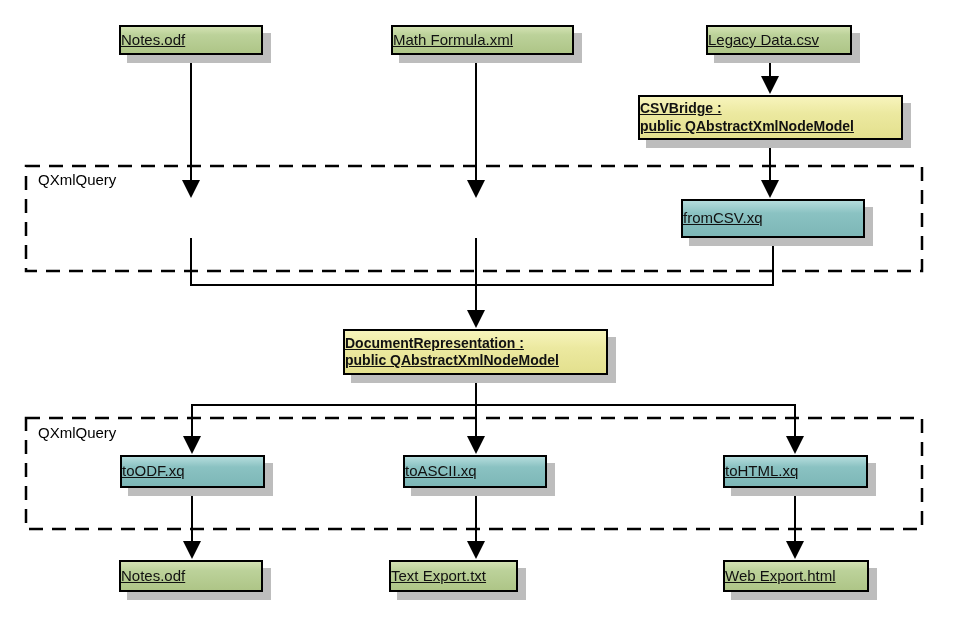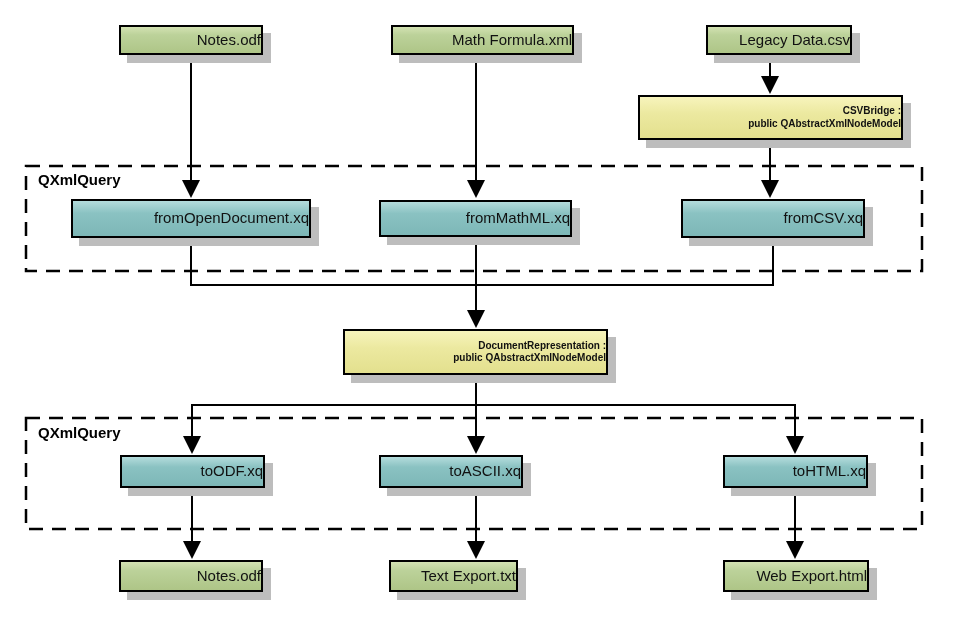--- a/index.html
+++ b/index.html
@@ -20,45 +20,45 @@
     left: 0; top: 0;
     width: 954px; height: 622px;
     z-index: 1;
   }
   .node {
     position: absolute;
     box-sizing: border-box;
     border: 2px solid #000000;
     display: flex;
     flex-direction: column;
-    align-items: flex-end;
+    align-items: flex-start;
     justify-content: center;
     text-align: center;
     color: #111111;
     box-shadow: 8px 8px 0 #bdbdbd;
     z-index: 2;
     font-size: 15px;
     line-height: 1.1;
+    text-decoration: underline;
   }
   .file-node {
     background: linear-gradient(to bottom, #d3e2b2 0%, #bcd29a 30%, #aec587 100%);
   }
   .query-node {
     background: linear-gradient(to bottom, #b4dcdc 0%, #8ac2c2 35%, #7db7b7 100%);
   }
   .class-node {
     background: linear-gradient(to bottom, #f7f4bc 0%, #ece9a0 40%, #e3e08e 100%);
     font-weight: bold;
-    font-size: 10px;
+    font-size: 14px;
     line-height: 1.25;
-    padding-left: 24px;
   }
   .group-label {
     position: absolute;
-    font-weight: bold;
+    font-weight: normal;
     font-size: 15px;
     color: #000000;
     z-index: 2;
   }
 </style>
 </head>
 <body>
 
 <div id="canvas">
 
@@ -104,39 +104,33 @@
   </div>
   <div class="node file-node" style="left:706px; top:25px; width:146px; height:30px;">
     <span>Legacy Data.csv</span>
   </div>
 
   <div class="node class-node" style="left:638px; top:95px; width:265px; height:45px;">
     <div>CSVBridge :</div>
     <div>public QAbstractXmlNodeModel</div>
   </div>
 
-  <div class="node query-node" style="left:71px; top:199px; width:240px; height:39px;">
-    <span>fromOpenDocument.xq</span>
-  </div>
-  <div class="node query-node" style="left:379px; top:200px; width:193px; height:37px;">
-    <span>fromMathML.xq</span>
-  </div>
   <div class="node query-node" style="left:681px; top:199px; width:184px; height:39px;">
     <span>fromCSV.xq</span>
   </div>
 
   <div class="node class-node" style="left:343px; top:329px; width:265px; height:46px;">
     <div>DocumentRepresentation :</div>
     <div>public QAbstractXmlNodeModel</div>
   </div>
 
   <div class="node query-node" style="left:120px; top:455px; width:145px; height:33px;">
     <span>toODF.xq</span>
   </div>
-  <div class="node query-node" style="left:379px; top:455px; width:144px; height:33px;">
+  <div class="node query-node" style="left:403px; top:455px; width:144px; height:33px;">
     <span>toASCII.xq</span>
   </div>
   <div class="node query-node" style="left:723px; top:455px; width:145px; height:33px;">
     <span>toHTML.xq</span>
   </div>
 
   <div class="node file-node" style="left:119px; top:560px; width:144px; height:32px;">
     <span>Notes.odf</span>
   </div>
   <div class="node file-node" style="left:389px; top:560px; width:129px; height:32px;">

